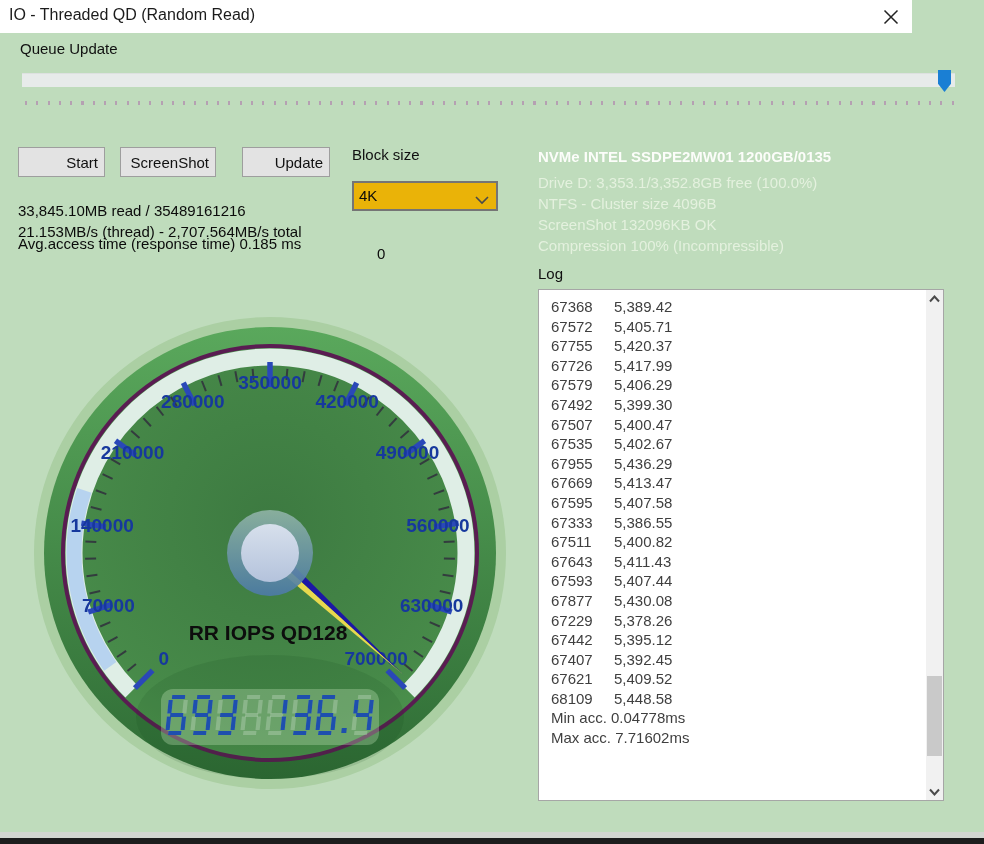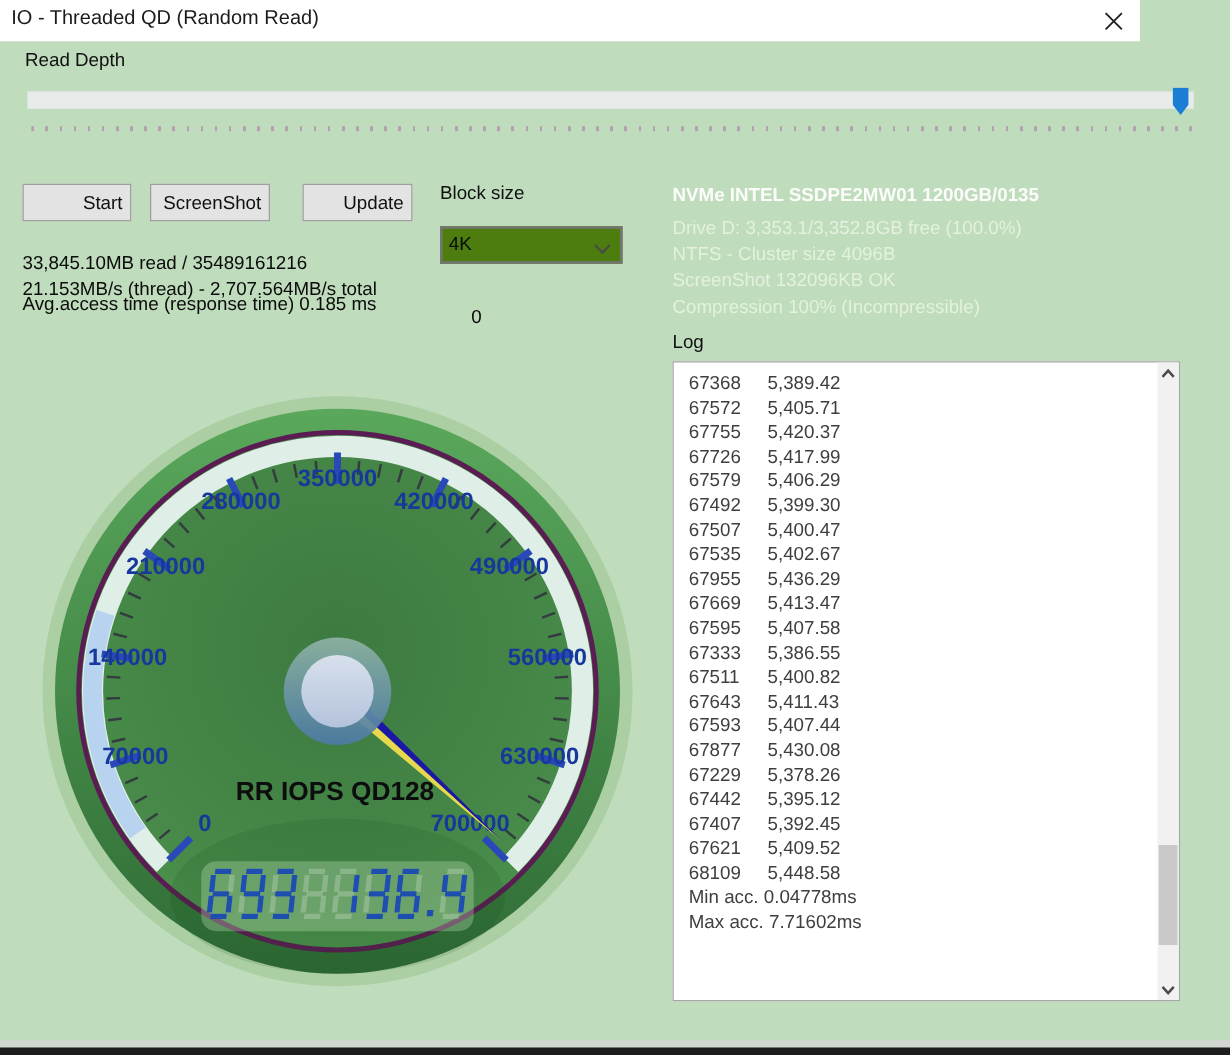--- a/index.html
+++ b/index.html
@@ -9,21 +9,21 @@
   .title{position:absolute;left:9px;top:6px;font-size:16px;color:#1b1b1b;white-space:nowrap;}
   .close-btn{position:absolute;right:11px;top:7px;width:20px;height:20px;cursor:pointer;}
   .lbl{position:absolute;font-size:15px;color:#101010;white-space:nowrap;}
   .slider-track{position:absolute;left:22px;top:73px;width:933px;height:13px;background:#e7ebea;border-top:1px solid #dde1e0;}
   .slider-thumb{position:absolute;left:938px;top:70px;width:13px;height:22px;background:#1a7fd4;
        clip-path:polygon(0 0,100% 0,100% 62%,50% 100%,0 62%);}
   .slider-ticks{position:absolute;left:25px;top:101px;width:930px;height:4px;
        background:repeating-linear-gradient(90deg,#b5a0b2 0 2px,transparent 2px 11.3px);}
   .btn{position:absolute;top:147px;height:30px;background:#e3e3e3;border:1px solid #9e9e9e;
        font-size:15px;color:#111;text-align:right;line-height:28px;cursor:pointer;box-sizing:border-box;}
-  .combo{position:absolute;left:352px;top:181px;width:146px;height:30px;background:#4d7c0f;
+  .combo{position:absolute;left:352px;top:181px;width:146px;height:30px;background:#eab308;
        border:2px solid #757575;box-sizing:border-box;cursor:pointer;}
   .combo .val{position:absolute;left:5px;top:4px;font-size:15px;color:#0b0b0b;}
   .combo .chev{position:absolute;right:7px;top:8px;}
   .stat{position:absolute;left:18px;font-size:15px;color:#0b0b0b;white-space:nowrap;}
   .drive-title{position:absolute;left:538px;top:148px;font-size:15px;font-weight:bold;color:#fcfdfa;white-space:nowrap;}
   .drive-line{position:absolute;left:538px;font-size:15px;color:rgba(236,245,229,0.82);white-space:nowrap;text-align:right;}
   .logbox{position:absolute;left:538px;top:289px;width:406px;height:512px;background:#ffffff;
        border:1px solid #a6a6a6;box-sizing:border-box;padding-left:33px;}
   .log-content{position:absolute;left:12px;top:7px;right:22px;font-size:15px;color:#3f3f3f;line-height:19.6px;}
   .log-row .c1{display:inline-block;width:63px;}
@@ -39,21 +39,21 @@
 
 <div class="titlebar">
   <span class="title">IO - Threaded QD (Random Read)</span>
   <span class="close-btn">
     <svg width="20" height="20" viewBox="0 0 20 20">
         <path d="M3.5 3.5 L16.5 16.5 M16.5 3.5 L3.5 16.5" stroke="#222" stroke-width="1.5" fill="none"></path>
       </svg>
   </span>
 </div>
 
-<div class="lbl" style="left:20px;top:40px;">Read Depth</div>
+<div class="lbl" style="left:20px;top:40px;">Queue Update</div>
 <div class="slider-track"></div>
 <div class="slider-thumb"></div>
 <div class="slider-ticks"></div>
 
 <button class="btn" style="left:18px;width:87px;">Start</button>
 <button class="btn" style="left:120px;width:96px;">ScreenShot</button>
 <button class="btn" style="left:242px;width:88px;">Update</button>
 
 <div class="lbl" style="left:352px;top:146px;">Block size</div>
 <div class="combo">

